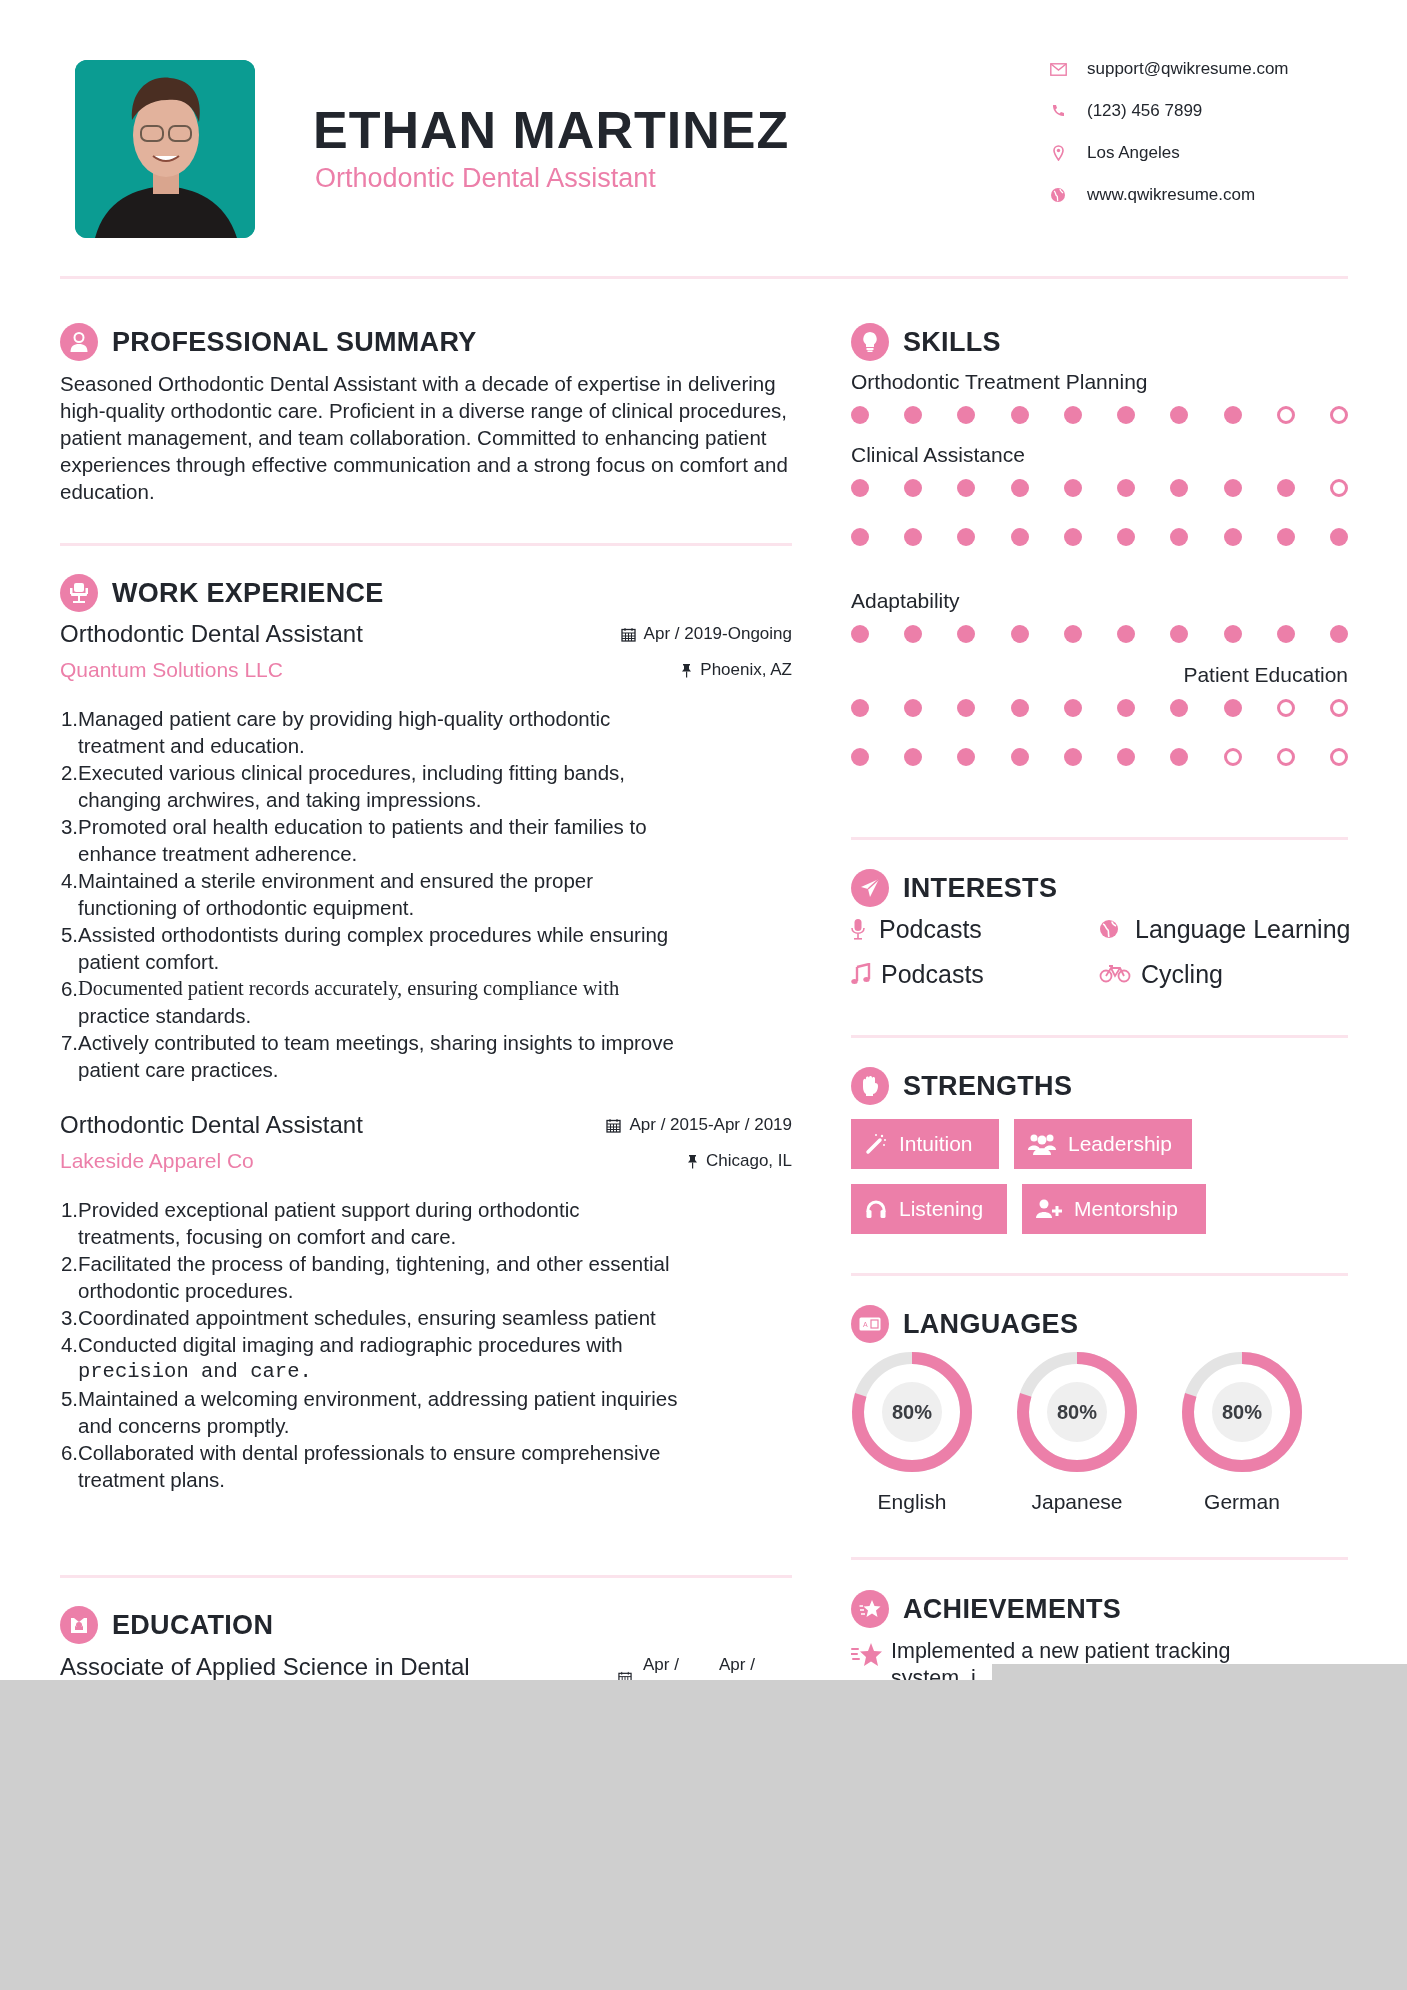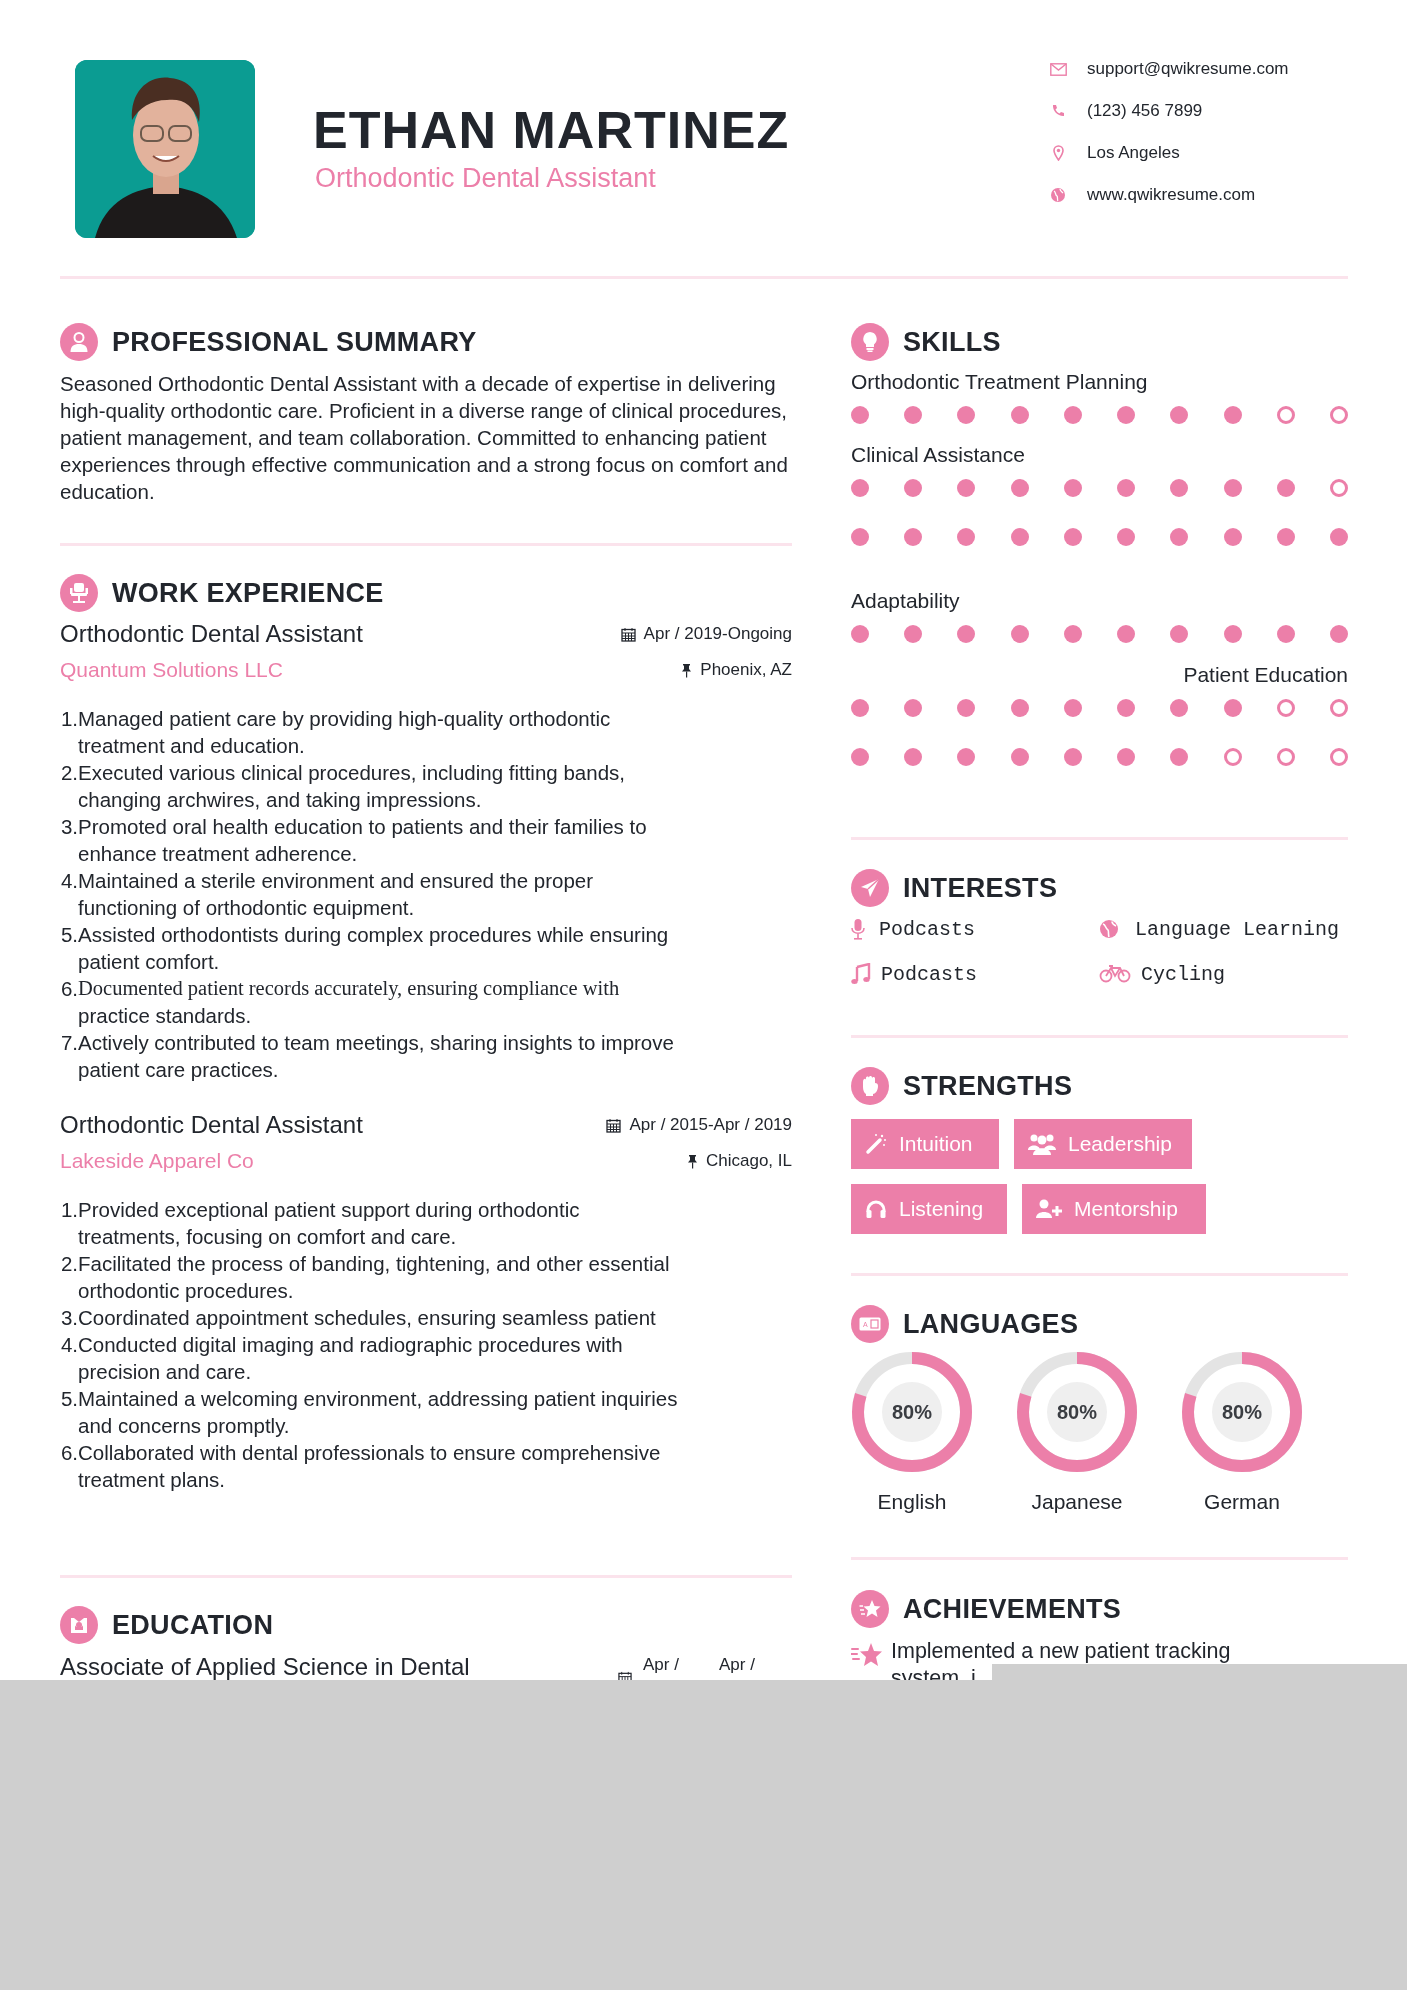--- a/index.html
+++ b/index.html
@@ -35,21 +35,21 @@
   .bullets .txt { padding-left: 0px; }
 
   .skill-name { font-size: 21px; color: #22262d; white-space: nowrap; }
   .dots { display: flex; justify-content: space-between; width: 497px; margin-top: 12px; }
   .dot { width: 18px; height: 18px; border-radius: 50%; background: #ec7fa9; }
   .dot.off { background: #fff; border: 3px solid #ec7fa9; }
 
   .interests { left: 851px; top: 915px; width: 500px; display: grid; grid-template-columns: 248px 252px; row-gap: 17px; }
   .interest { display: flex; align-items: center; height: 28px; }
   .interest .ii { width: 22px; height: 24px; display: flex; align-items: center; justify-content: flex-start; margin-right: 6px; }
-  .interest .it { font-size: 20px; color: #22262d; white-space: nowrap; font-family: Liberation Mono, monospace; }
+  .interest .it { font-size: 25px; color: #22262d; white-space: nowrap; }
 
   .chip { position: absolute; height: 50px; background: #ec7fa9; color: #fff; display: flex; align-items: center; padding: 0 14px; font-size: 21px; white-space: nowrap; }
   .chip .ci { margin-right: 12px; display: flex; align-items: center; }
 
   .lang { position: absolute; width: 122px; text-align: center; }
   .ring { width: 122px; height: 122px; position: relative; }
   .ring .pct { position: absolute; left: 31px; top: 31px; width: 60px; height: 60px; border-radius: 50%; background: #efefef; display: flex; align-items: center; justify-content: center; font-size: 20px; font-weight: bold; color: #3a3d42; }
   .lang .ln { margin-top: 17px; font-size: 21px; color: #22262d; }
 
   .ach { left: 851px; top: 1638px; width: 500px; display: flex; }
@@ -264,21 +264,21 @@
     <li>
         <span class="num">3.</span>
         <span class="txt">
           <span style="display:block;">Coordinated appointment schedules, ensuring seamless patient</span>
         </span>
       </li>
     <li>
         <span class="num">4.</span>
         <span class="txt">
           <span style="display:block;">Conducted digital imaging and radiographic procedures with</span>
-          <span style="display:block;">precision and care.</span>
+          <span style="display:block;font-family:Liberation Mono, monospace;">precision and care.</span>
         </span>
       </li>
     <li>
         <span class="num">5.</span>
         <span class="txt">
           <span style="display:block;">Maintained a welcoming environment, addressing patient inquiries</span>
           <span style="display:block;">and concerns promptly.</span>
         </span>
       </li>
     <li>

